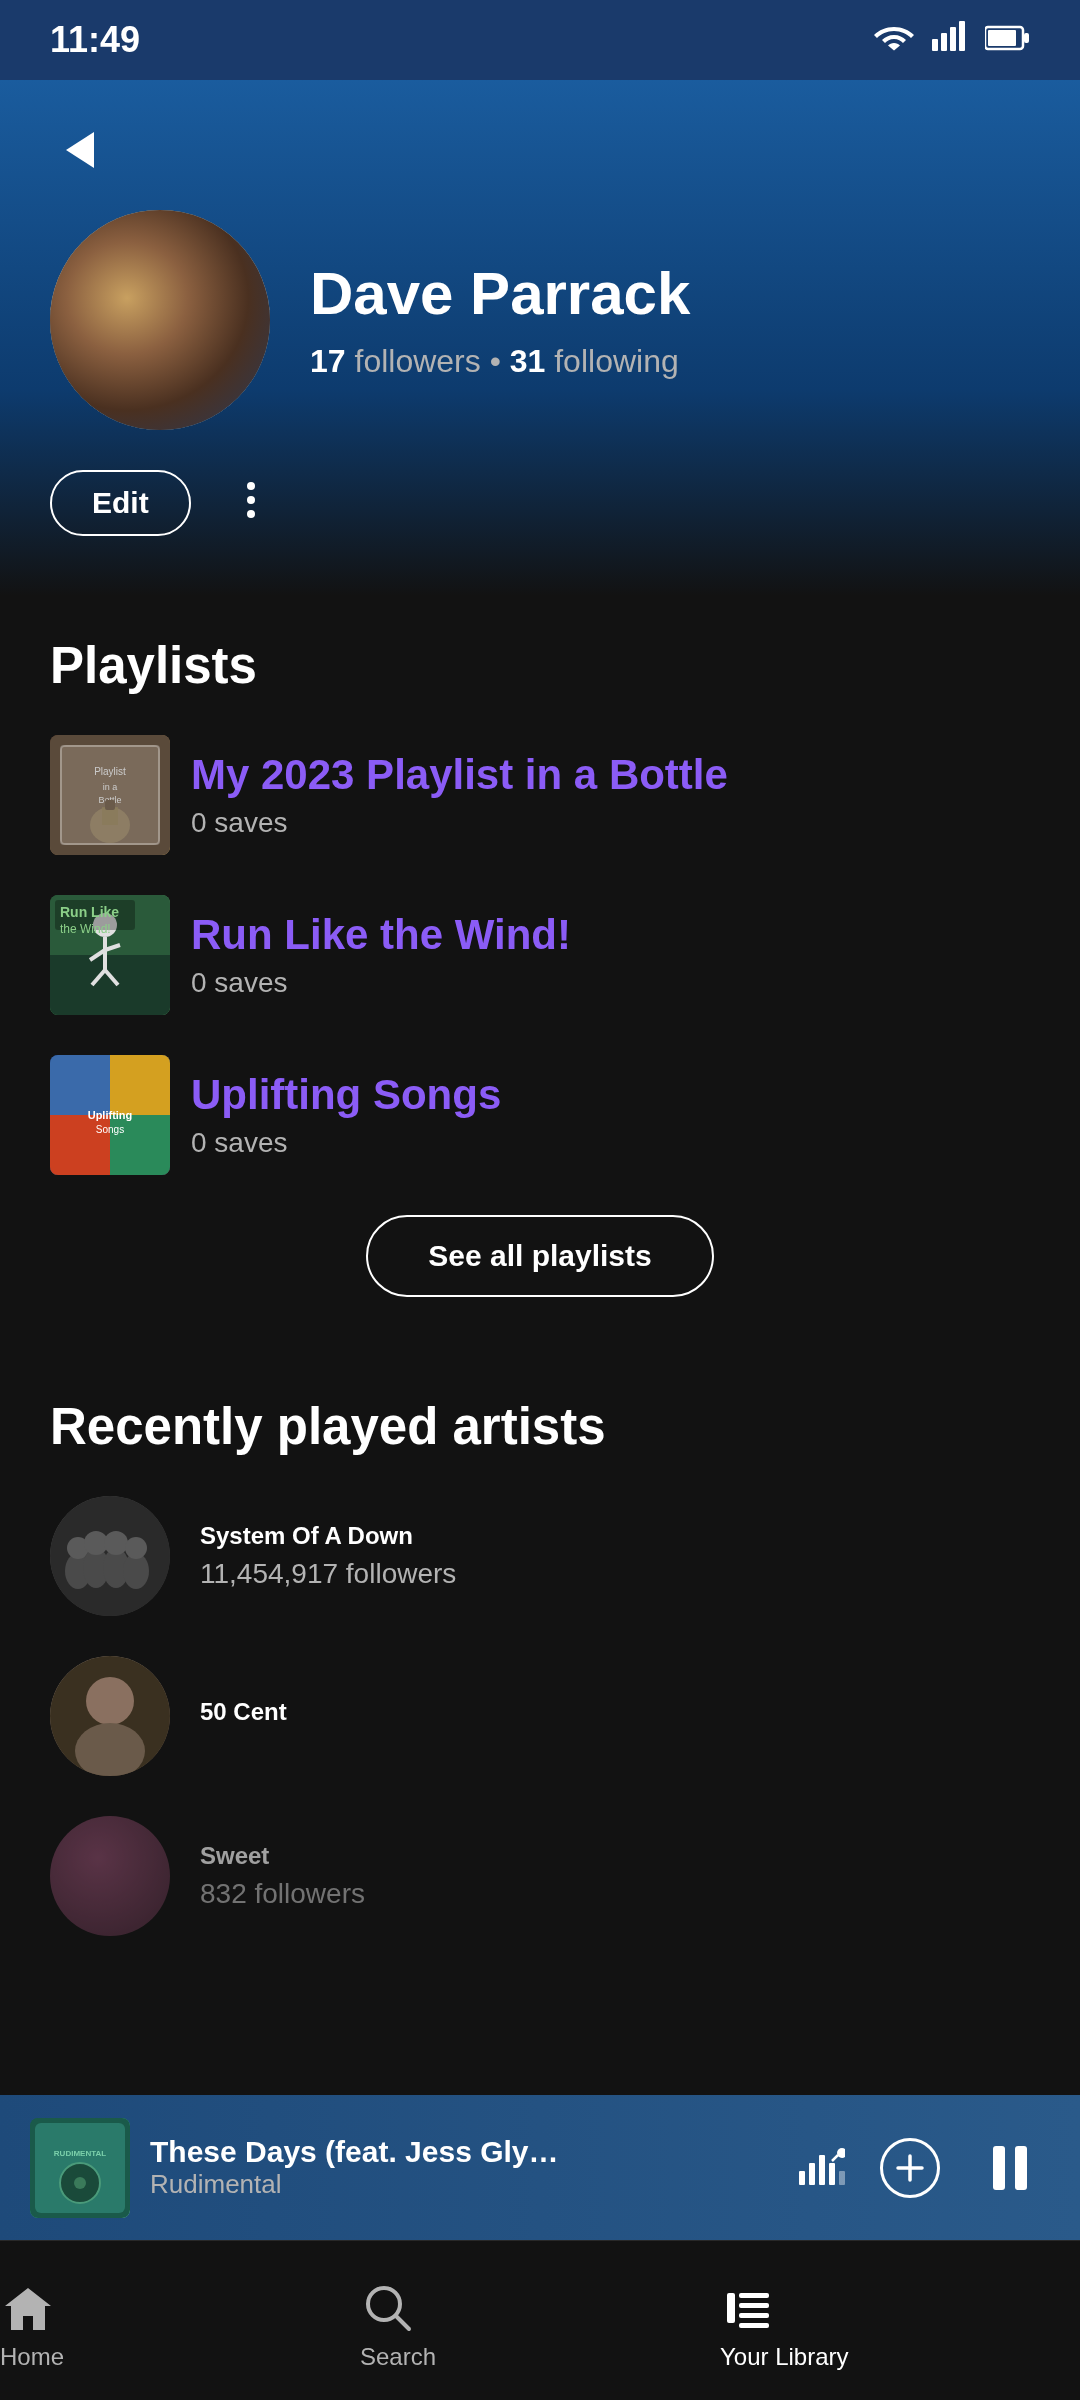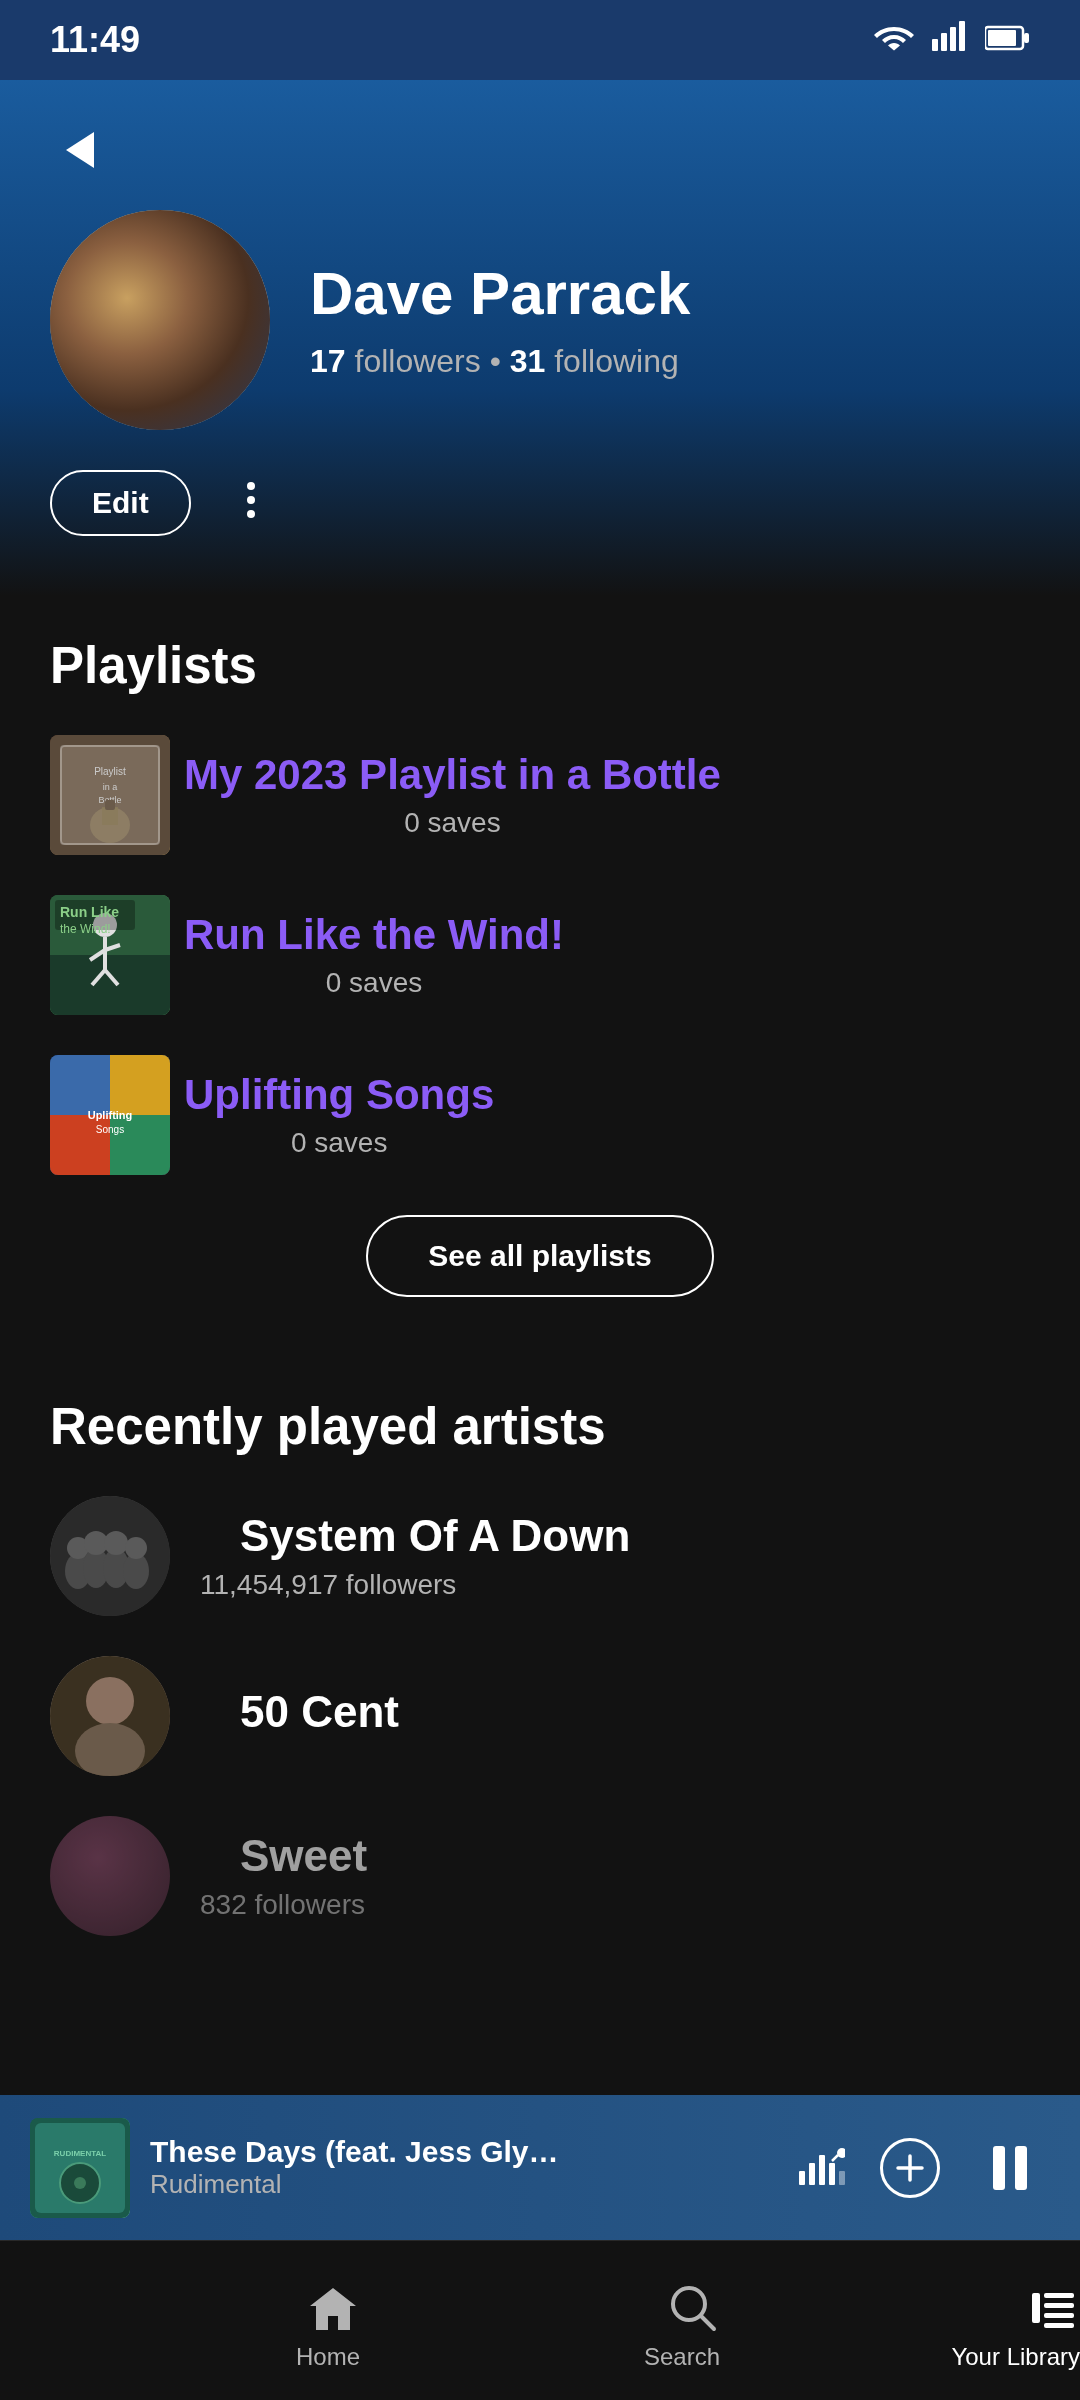--- a/index.html
+++ b/index.html
@@ -159,24 +159,23 @@
     .section-title {
       font-size: 51px;
       font-weight: 800;
       color: #fff;
       padding: 40px 0 20px;
     }
 
     .playlist-item {
       display: flex;
       align-items: center;
-      gap: 14px;
+      gap: 21px;
       padding: 20px 0;
       cursor: pointer;
-      text-align: center;
     }
     .playlist-thumb {
       width: 120px;
       height: 120px;
       border-radius: 8px;
       flex-shrink: 0;
       overflow: hidden;
     }
     .playlist-thumb-1 {
       background: linear-gradient(135deg, #5a3a2a 0%, #8a6a4a 50%, #c0a060 100%);
@@ -247,25 +246,24 @@
       flex-shrink: 0;
       overflow: hidden;
     }
     .artist-avatar-1 {
       background: radial-gradient(circle at 40% 40%, #5a5a5a 0%, #2a2a2a 100%);
       display: flex;
       align-items: center;
       justify-content: center;
     }
     .artist-name {
-      font-size: 44px;
+      font-size: 24px;
       font-weight: 600;
       color: #fff;
       margin-bottom: 8px;
-      margin-left: 40px;
     }
     .artist-followers {
       font-size: 28px;
       color: #b3b3b3;
     }
 
     
     .now-playing {
       position: absolute;
       bottom: 160px;
@@ -361,21 +359,21 @@
       height: 160px;
       background: #121212;
       border-top: 1px solid #282828;
       display: flex;
       align-items: center;
       justify-content: space-around;
     }
     .nav-item {
       display: flex;
       flex-direction: column;
-      align-items: flex-end;
+      align-items: flex-start;
       gap: 8px;
       cursor: pointer;
       flex: 1;
       padding-top: 10px;
     }
     .nav-icon {
       width: 55px;
       height: 55px;
       display: flex;
       align-items: center;

